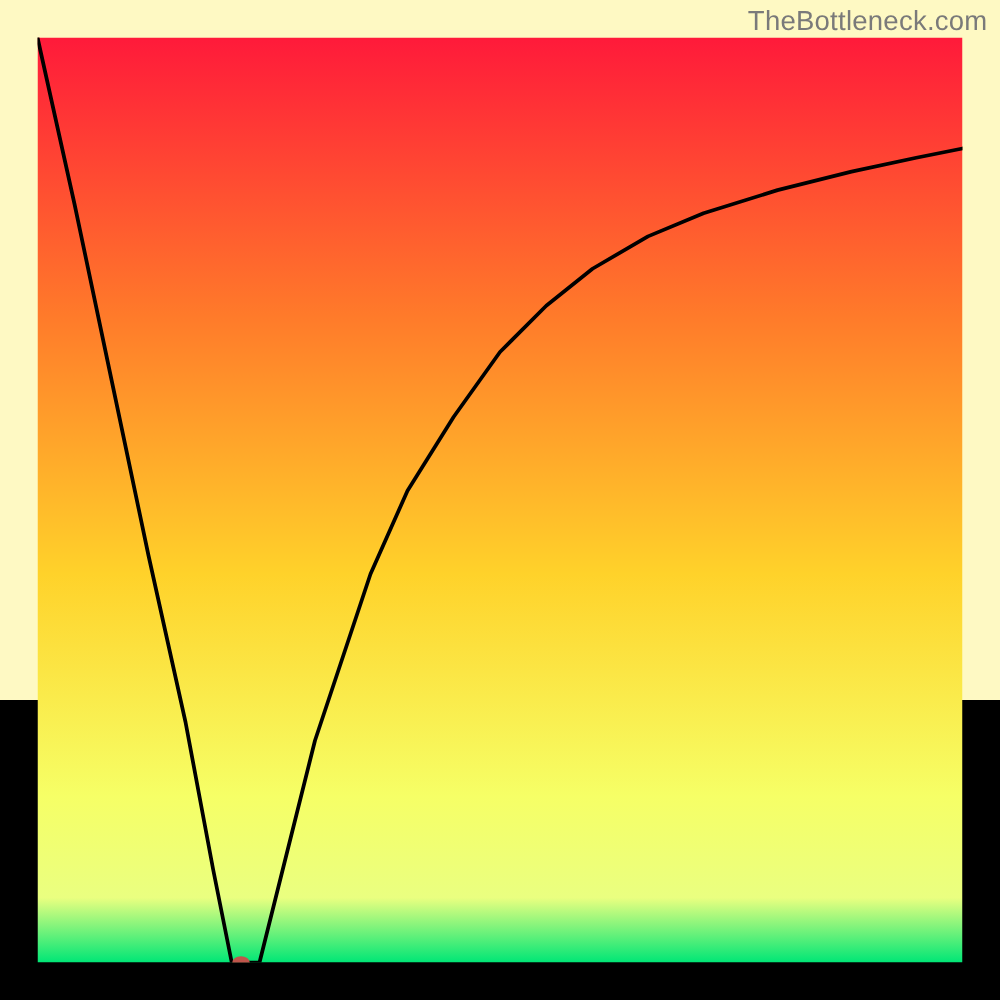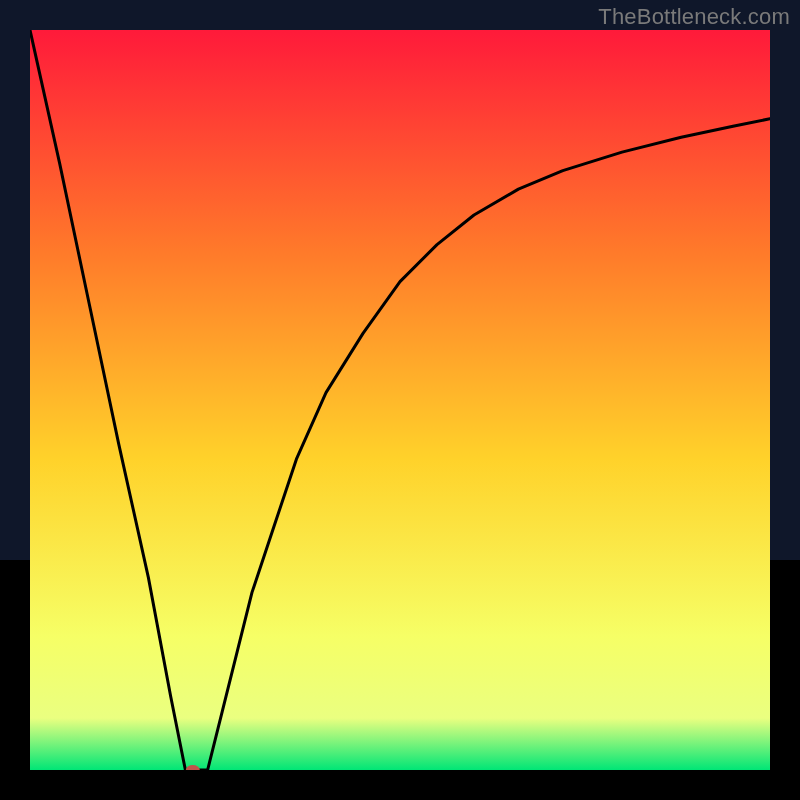--- a/index.html
+++ b/index.html
@@ -9,21 +9,21 @@
     height: 800px;
     background: #000;
     overflow: hidden;
   }
   .frame {
     position: absolute;
     left: 0;
     top: 0;
     width: 800px;
     height: 560px;
-    background: #0f172a;
+    background: #fef9c3;
   }
   .plot {
     position: absolute;
     left: 30px;
     top: 30px;
     width: 740px;
     height: 740px;
   }
   svg {
     display: block;

